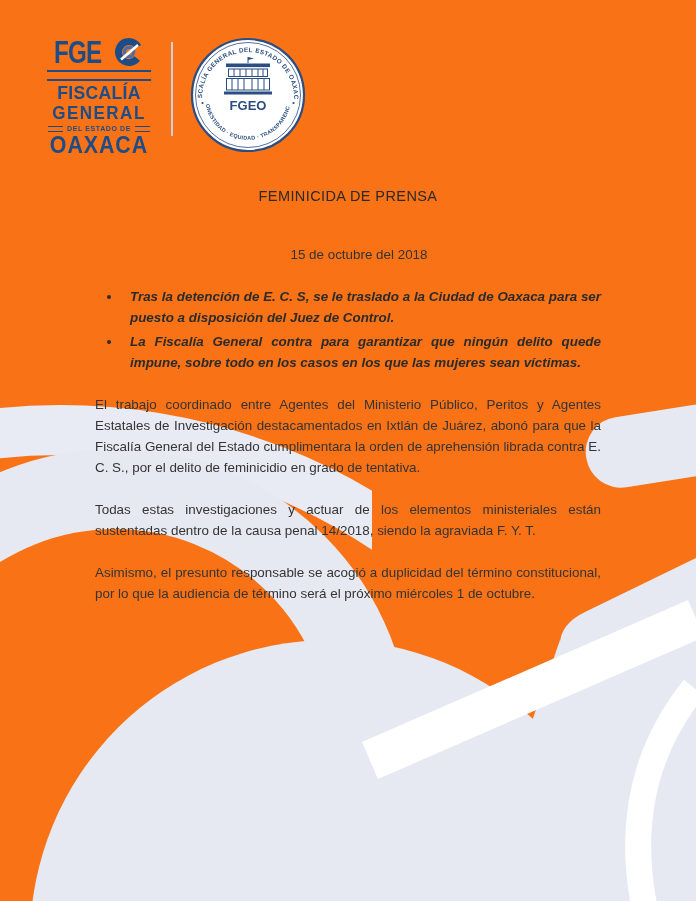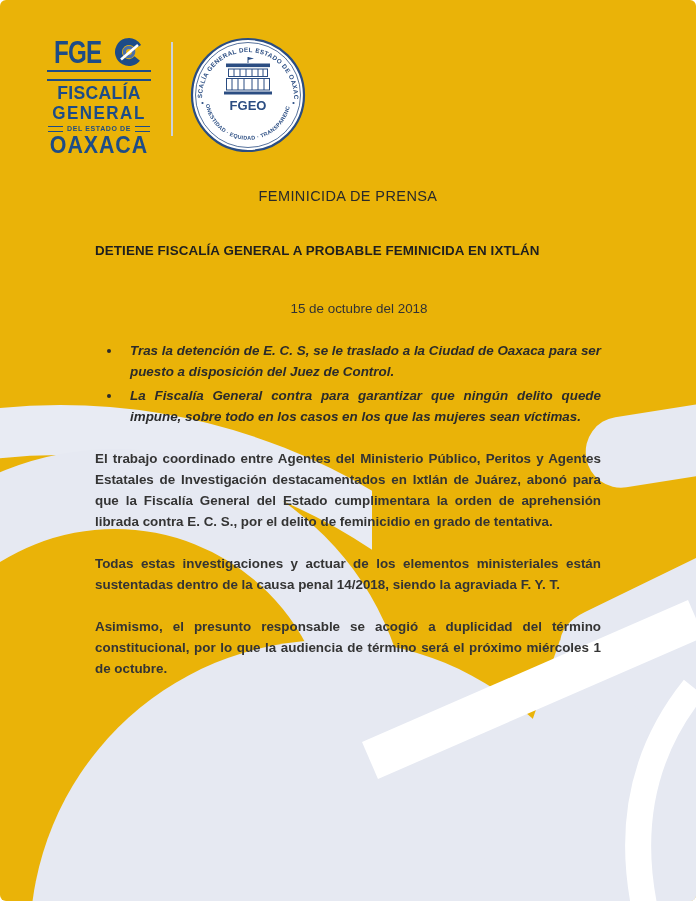--- a/index.html
+++ b/index.html
@@ -1,23 +1,22 @@
 <!DOCTYPE html>
 <html><head>
 <meta charset="utf-8">
 <style>
   html,body{margin:0;padding:0;background:#fff;}
   .page{
     position:relative;
     width:696px;height:901px;
-    background:#eab308;
+    background:#f97316;
     overflow:hidden;
     font-family:"Liberation Sans", sans-serif;
     color:#333;
-    border-radius:6px;
   }
   
   .watermark{position:absolute;inset:0;z-index:0;}
   
   .header{
     position:absolute;top:36px;left:45px;
     display:flex;align-items:flex-start;z-index:2;
   }
   .logo-left{width:108px;color:#1d4c87;text-align:center;}
   .fge-row{display:flex;align-items:center;justify-content:center;height:32px;}
@@ -43,21 +42,21 @@
   .doc-headline{
     margin-top:39px;font-size:13.4px;font-weight:bold;color:#1f1f1f;letter-spacing:.1px;
   }
   .doc-date{margin-top:43px;text-align:center;font-size:13.4px;color:#333;margin-right:-22px;}
   .bullets{margin:24px 0 0;padding-left:27px;}
   .bullets li{
     font-weight:bold;font-style:italic;
     font-size:13.4px;line-height:21px;color:#2b2b2b;
     text-align:justify;padding-left:8px;margin-bottom:3px;
   }
-  .paragraphs{margin-top:21px;font-weight:bold;}
+  .paragraphs{margin-top:21px;}
   .paragraphs p{
     margin:0 0 21px;font-size:13.4px;line-height:21px;
     color:#343434;text-align:justify;
   }
 </style>
 </head>
 <body>
 
 <div class="page">
 
@@ -148,21 +147,20 @@
           <line x1="75" y1="42.5" x2="75" y2="54"></line>
         <rect x="35" y="55.5" width="48" height="3" fill="#2b4d82" stroke="none"></rect>
       </g>
       <text x="59" y="74" text-anchor="middle" font-size="13" font-weight="bold" fill="#2b4d82">FGEO</text>
     </svg>
   </div>
 
   <div class="content">
     <div class="doc-title">FEMINICIDA DE PRENSA</div>
 
-    <div class="doc-headline">DETIENE FISCALÍA GENERAL A PROBABLE FEMINICIDA EN IXTLÁN</div>
 
     <div class="doc-date">15 de octubre del 2018</div>
 
     <ul class="bullets">
       <li>Tras la detención de E. C. S, se le traslado a la Ciudad de Oaxaca para ser puesto a disposición del Juez de Control.</li>
       <li>La Fiscalía General contra para garantizar que ningún delito quede impune, sobre todo en los casos en los que las mujeres sean víctimas.</li>
     </ul>
 
     <div class="paragraphs">
       <p>El trabajo coordinado entre Agentes del Ministerio Público, Peritos y Agentes Estatales de Investigación destacamentados en Ixtlán de Juárez, abonó para que la Fiscalía General del Estado cumplimentara la orden de aprehensión librada contra E. C. S., por el delito de feminicidio en grado de tentativa.</p>

